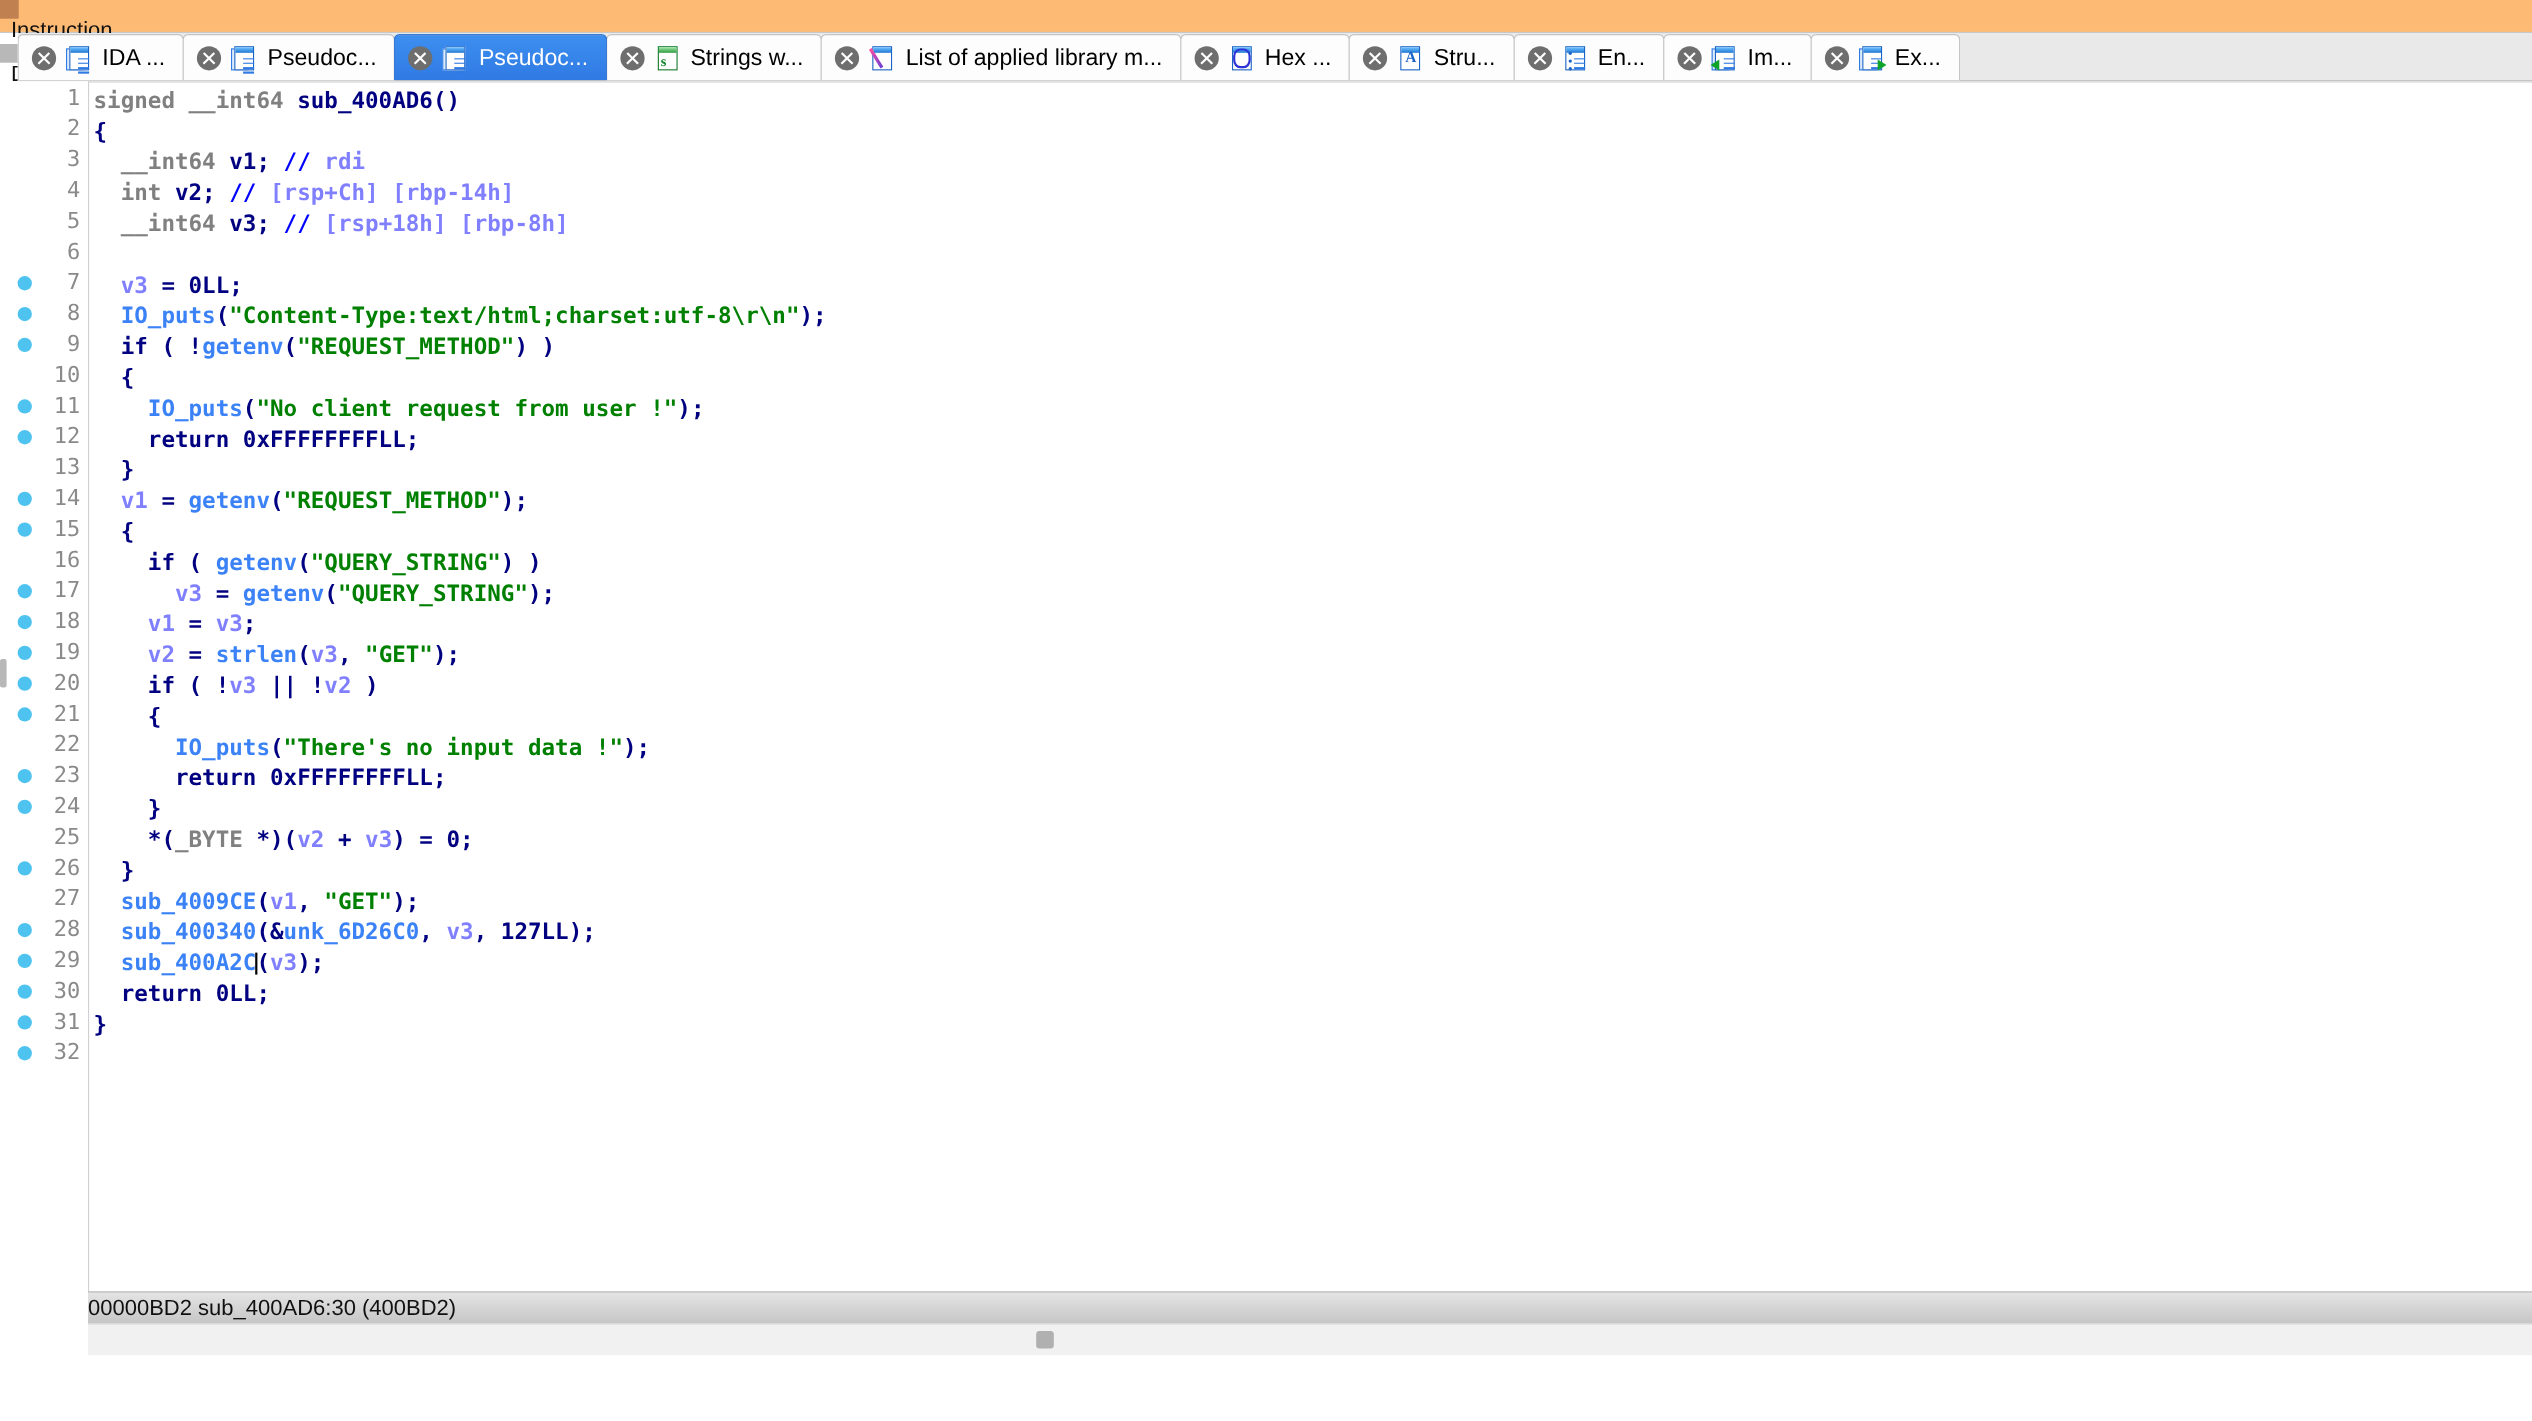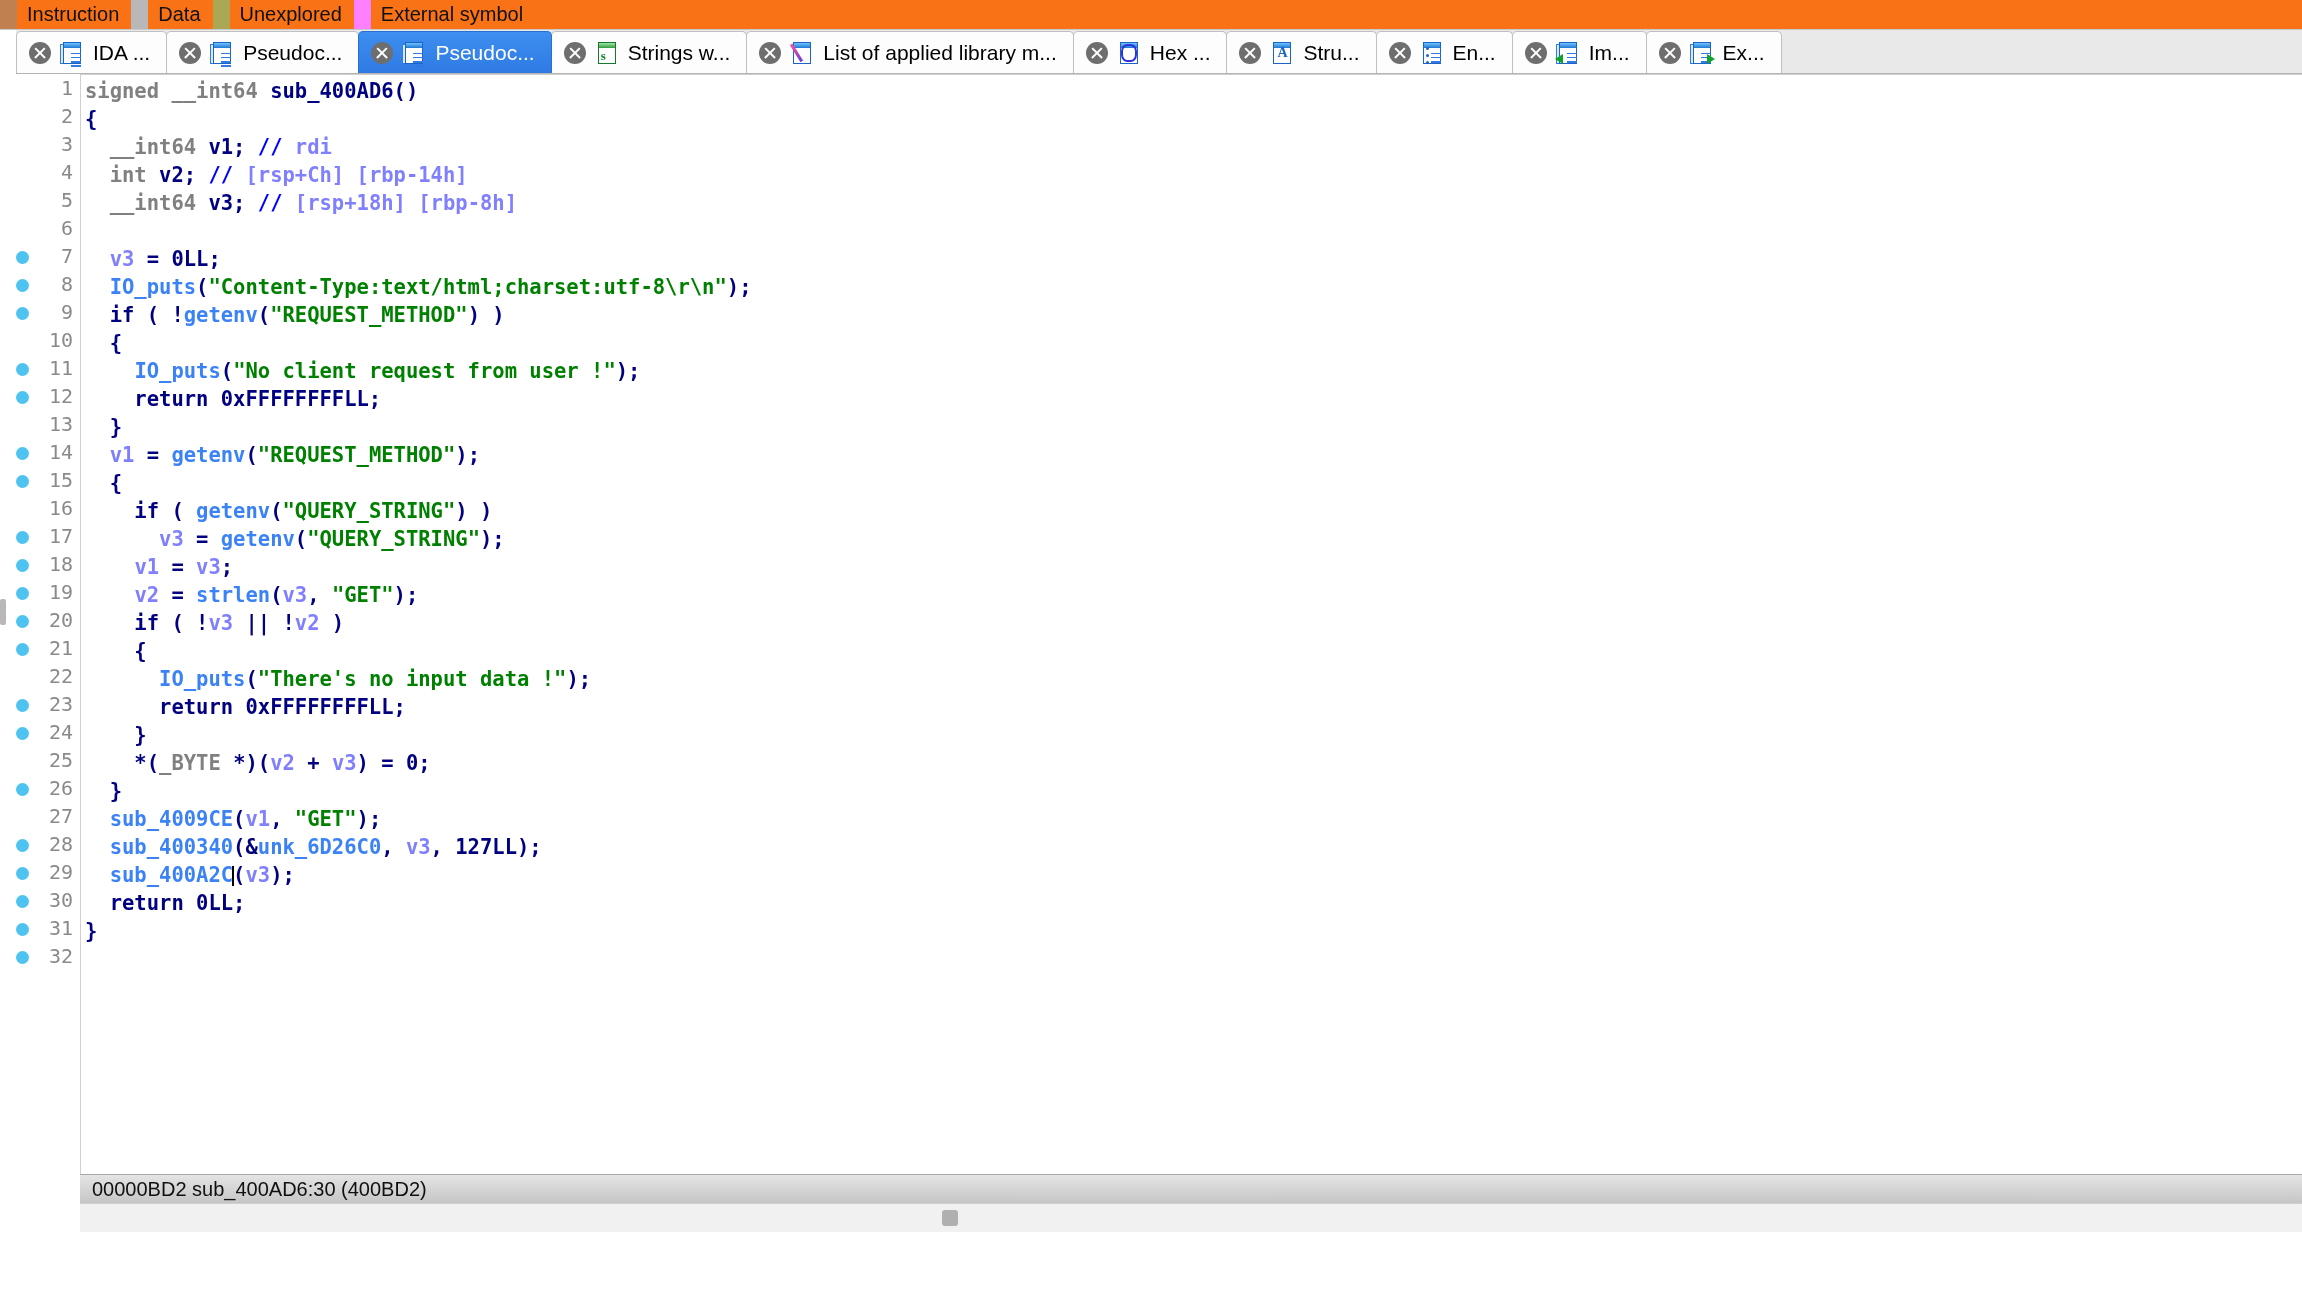--- a/index.html
+++ b/index.html
@@ -15,25 +15,26 @@
     background: #ffffff;
     overflow: hidden;
   }
 
   
   .legend-bar {
     position: absolute;
     left: 0; top: 0;
     width: 2302px;
     height: 30px;
-    background: #f97316;
+    background: #fdba74;
     display: flex;
     align-items: stretch;
     border-bottom: 1px solid #c8c8c8;
     box-sizing: border-box;
+    flex-direction: column;
   }
   .legend-swatch {
     width: 17px;
     flex: 0 0 17px;
   }
   .legend-label {
     display: flex;
     align-items: center;
     padding: 0 12px 0 10px;
     font-size: 20px;
@@ -289,21 +290,20 @@
   
   .statusbar {
     position: absolute;
     left: 80px; bottom: 29px;
     right: 0;
     height: 29px;
     background: linear-gradient(180deg, #e4e4e4 0%, #c6c6c6 100%);
     border-top: 1px solid #a9a9a9;
     display: flex;
     align-items: center;
-    padding-left: 12px;
     box-sizing: border-box;
     font-family: "Liberation Sans", sans-serif;
     font-size: 20px;
     color: #101010;
     white-space: nowrap;
   }
 
   
   .hscroll {
     position: absolute;

